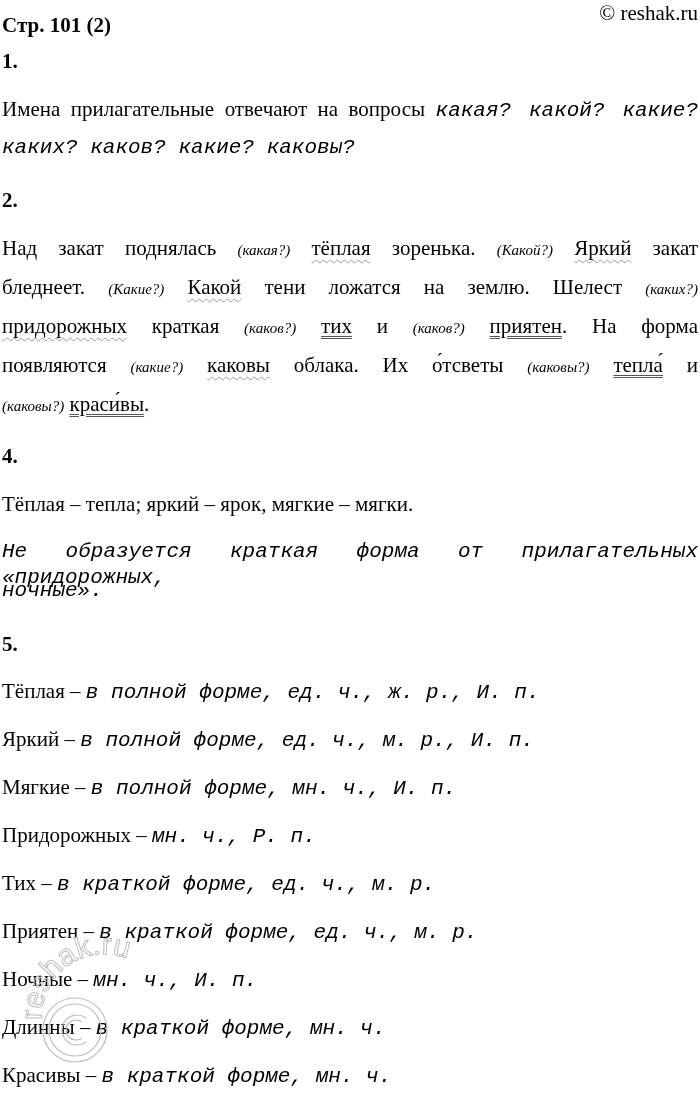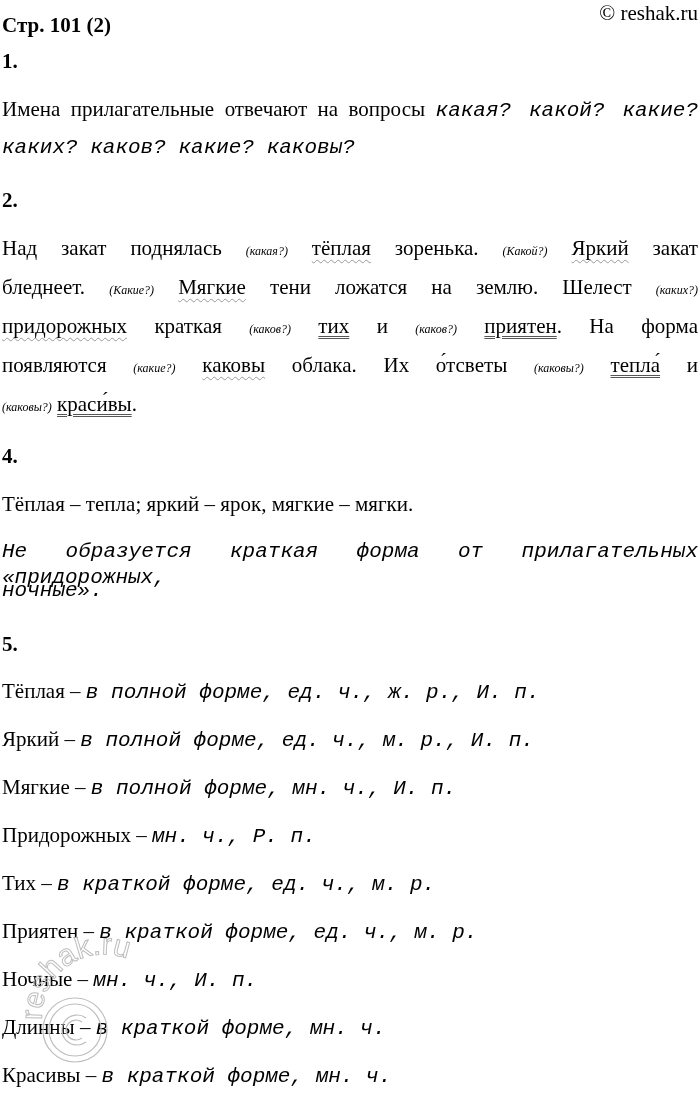--- a/index.html
+++ b/index.html
@@ -5,21 +5,21 @@
   html, body { margin: 0; padding: 0; background: #ffffff; }
   body {
     width: 700px; height: 1102px; position: relative; overflow: hidden;
     font-family: "Liberation Serif", "DejaVu Serif", serif;
     color: #000; font-size: 21px;
   }
   .line { position: absolute; left: 2px; right: 2px; white-space: nowrap; line-height: 26px; }
   .just { text-align: justify; text-align-last: justify; white-space: normal; }
   .bold { font-weight: bold; }
   .it { font-style: italic; font-family: Liberation Mono, monospace; }
-  .q { font-style: italic; font-size: 12px; }
+  .q { font-style: italic; font-size: 15px; }
   .wavy { text-decoration: underline wavy #9a9a9a; text-decoration-thickness: 1px; text-underline-offset: 4px; }
   .dbl { text-decoration: underline double #555; text-decoration-thickness: 1px; text-underline-offset: 3px; }
   .title { top: 12px; font-weight: bold; }
   .copyright { position: absolute; top: 0px; right: 2px; line-height: 26px; }
   .wm { position: absolute; left: 20px; top: 905px; width: 150px; height: 170px; pointer-events: none; }
 </style>
 </head>
 <body>
 
 <div class="line title">Стр. 101 (2)</div>
@@ -27,21 +27,21 @@
 
 <div class="line bold" style="top:48px">1.</div>
 <div class="line just" style="top:96px"><span>Имена прилагательные отвечают на вопросы </span><span class="it">какая? какой? какие?</span></div>
 <div class="line it" style="top:135px">каких? каков? какие? каковы?</div>
 
 <div class="line bold" style="top:187px">2.</div>
 <div class="line just" style="top:235px">
   <span>Над закат поднялась </span><span class="q">(какая?)</span> <span class="wavy">тёплая</span><span> зоренька. </span><span class="q">(Какой?)</span> <span class="wavy">Яркий</span><span> закат</span>
 </div>
 <div class="line just" style="top:274px">
-  <span>бледнеет. </span><span class="q">(Какие?)</span> <span class="wavy">Мягкие</span><span> тени ложатся на землю. Шелест </span><span class="q">(каких?)</span>
+  <span>бледнеет. </span><span class="q">(Какие?)</span> <span class="wavy">Какой</span><span> тени ложатся на землю. Шелест </span><span class="q">(каких?)</span>
 </div>
 <div class="line just" style="top:313px">
   <span class="wavy">придорожных</span><span> краткая </span><span class="q">(каков?)</span> <span class="dbl">тих</span><span> и </span><span class="q">(каков?)</span> <span class="dbl">приятен</span><span>. На форма</span>
 </div>
 <div class="line just" style="top:352px">
   <span>появляются </span><span class="q">(какие?)</span> <span class="wavy">каковы</span><span> облака. Их о́тсветы </span><span class="q">(каковы?)</span> <span class="dbl">тепла́</span><span> и</span>
 </div>
 <div class="line" style="top:391px">
   <span class="q">(каковы?)</span> <span class="dbl">краси́вы</span><span>.</span>
 </div>

